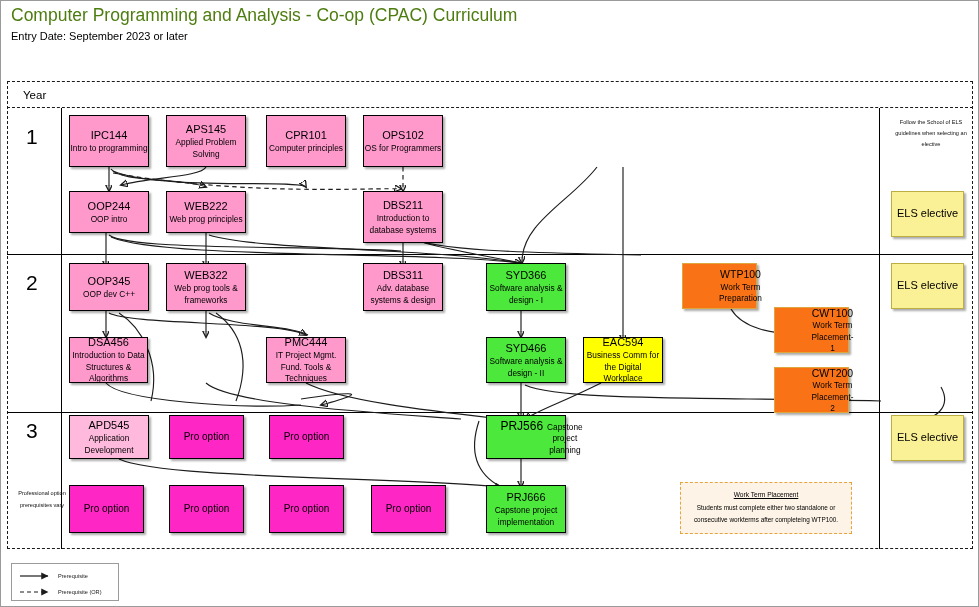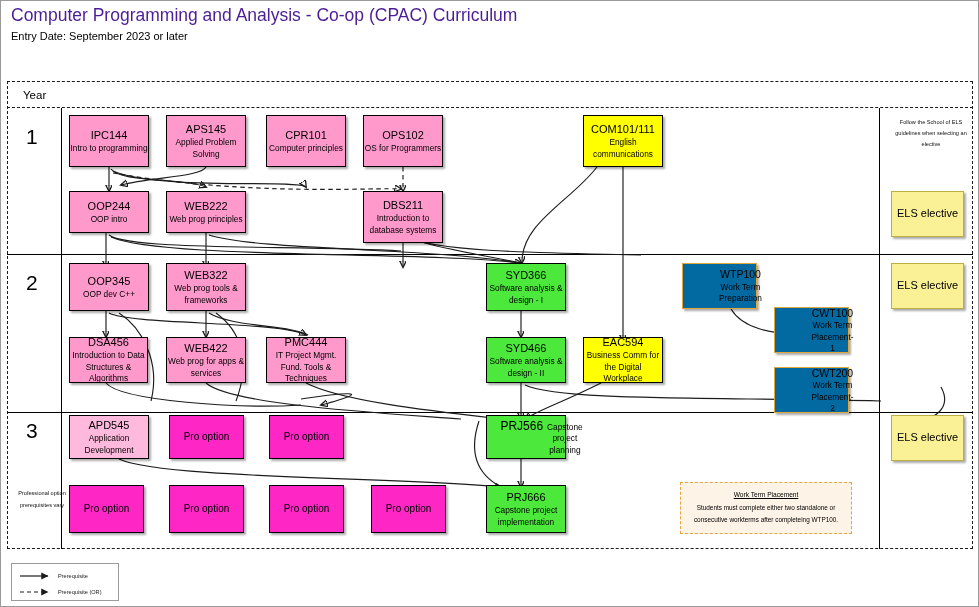--- a/index.html
+++ b/index.html
@@ -1,21 +1,21 @@
 <!DOCTYPE html>
 <html><head>
 <meta charset="utf-8">
 <style>
   html,body{margin:0;padding:0;background:#fff;}
   body{font-family:"Liberation Sans",sans-serif;}
   #page{position:relative;width:979px;height:607px;background:#fff;overflow:hidden;
         border:1px solid #9a9a9a;box-sizing:border-box;}
 
   
-  #doc-title{position:absolute;left:10px;top:4px;font-size:17.5px;color:#4c1d95;white-space:nowrap;}
+  #doc-title{position:absolute;left:10px;top:4px;font-size:17.5px;color:#4d7c0f;white-space:nowrap;}
   #doc-subtitle{position:absolute;left:10px;top:29px;font-size:11px;color:#000;white-space:nowrap;}
 
   
   #frame{position:absolute;left:6px;top:80px;width:966px;height:468px;
          border:1.6px dashed #1a1a1a;box-sizing:border-box;}
 
   
   #hdr-row{position:absolute;left:6px;top:80px;width:966px;height:27px;
            border-bottom:1.6px dashed #1a1a1a;box-sizing:border-box;}
   #hdr-year{position:absolute;left:22px;top:88px;font-size:11.5px;color:#000;}
@@ -37,21 +37,21 @@
   .box .code{font-size:11px;}
   .box .desc{font-size:8.3px;}
   .pink{background:#FF99CC;border-color:#000;}
   .lightpink{background:#FFB9DD;border-color:#000;}
   .magenta{background:#FF26C6;border-color:#000;}
   .magenta .code{font-size:10px;}
   .yellow{background:#FFFF00;border-color:#000;}
   .green{background:#4CE83C;border-color:#000;}
   .els{background:#FAF096;border-color:#BDAE44;}
   .els .code{font-size:11px;}
-  .peach{background:#0369a1;border-color:#E0A63E;padding-left:42px;}
+  .peach{background:#f97316;border-color:#E0A63E;padding-left:42px;}
   .peach .code{font-size:10.5px;}
   .peach .desc{font-size:8.3px;}
 
   .prj566 .code{font-size:12px;margin-left:31px;}
   .prj566 .desc{font-size:8.3px;}
   .inline-row{display:flex;gap:4px;align-items:baseline;justify-content:center;}
 
   
   .note{position:absolute;text-align:center;font-size:5.6px;color:#111;line-height:1.95;}
   #els-note{left:890px;top:116px;width:80px;}
@@ -160,24 +160,20 @@
     <div class="desc">Applied Problem Solving</div>
   </div>
   <div class="box pink" style="left:265px;top:114px;width:80px;height:52px">
     <div class="code">CPR101</div>
     <div class="desc">Computer principles</div>
   </div>
   <div class="box pink" style="left:362px;top:114px;width:80px;height:52px">
     <div class="code">OPS102</div>
     <div class="desc">OS for Programmers</div>
   </div>
-  <div class="box yellow" style="left:582px;top:114px;width:80px;height:52px">
-    <div class="code">COM101/111</div>
-    <div class="desc">English communications</div>
-  </div>
 
   <div class="note" id="els-note">Follow the School of ELS guidelines when selecting an elective</div>
 
   <div class="box pink" style="left:68px;top:190px;width:80px;height:42px">
     <div class="code">OOP244</div>
     <div class="desc">OOP intro</div>
   </div>
   <div class="box pink" style="left:165px;top:190px;width:80px;height:42px">
     <div class="code">WEB222</div>
     <div class="desc">Web prog principles</div>
@@ -192,39 +188,39 @@
   </div>
 
   <div class="box pink" style="left:68px;top:262px;width:80px;height:48px">
     <div class="code">OOP345</div>
     <div class="desc">OOP dev C++</div>
   </div>
   <div class="box pink" style="left:165px;top:262px;width:80px;height:48px">
     <div class="code">WEB322</div>
     <div class="desc">Web prog tools &amp; frameworks</div>
   </div>
+  <div class="box pink" style="left:362px;top:262px;width:80px;height:48px">
+    <div class="code">DBS311</div>
+    <div class="desc">Adv. database systems &amp; design</div>
+  </div>
   <div class="box green" style="left:485px;top:262px;width:80px;height:48px">
     <div class="code">SYD366</div>
     <div class="desc">Software analysis &amp; design - I</div>
   </div>
   <div class="box peach" style="left:681px;top:262px;width:75px;height:46px">
     <div class="code">WTP100</div>
     <div class="desc">Work Term Preparation</div>
   </div>
   <div class="box els" style="left:890px;top:262px;width:73px;height:46px">
     <div class="code">ELS elective</div>
   </div>
 
   <div class="box pink" style="left:68px;top:336px;width:79px;height:46px">
     <div class="code">DSA456</div>
     <div class="desc">Introduction to Data Structures &amp; Algorithms</div>
-  </div>
-  <div class="box pink" style="left:165px;top:336px;width:80px;height:46px">
-    <div class="code">WEB422</div>
-    <div class="desc">Web prog for apps &amp; services</div>
   </div>
   <div class="box pink" style="left:265px;top:336px;width:80px;height:46px">
     <div class="code">PMC444</div>
     <div class="desc">IT Project Mgmt. Fund. Tools &amp; Techniques</div>
   </div>
   <div class="box green" style="left:485px;top:336px;width:80px;height:46px">
     <div class="code">SYD466</div>
     <div class="desc">Software analysis &amp; design - II</div>
   </div>
   <div class="box yellow" style="left:582px;top:336px;width:80px;height:46px">

